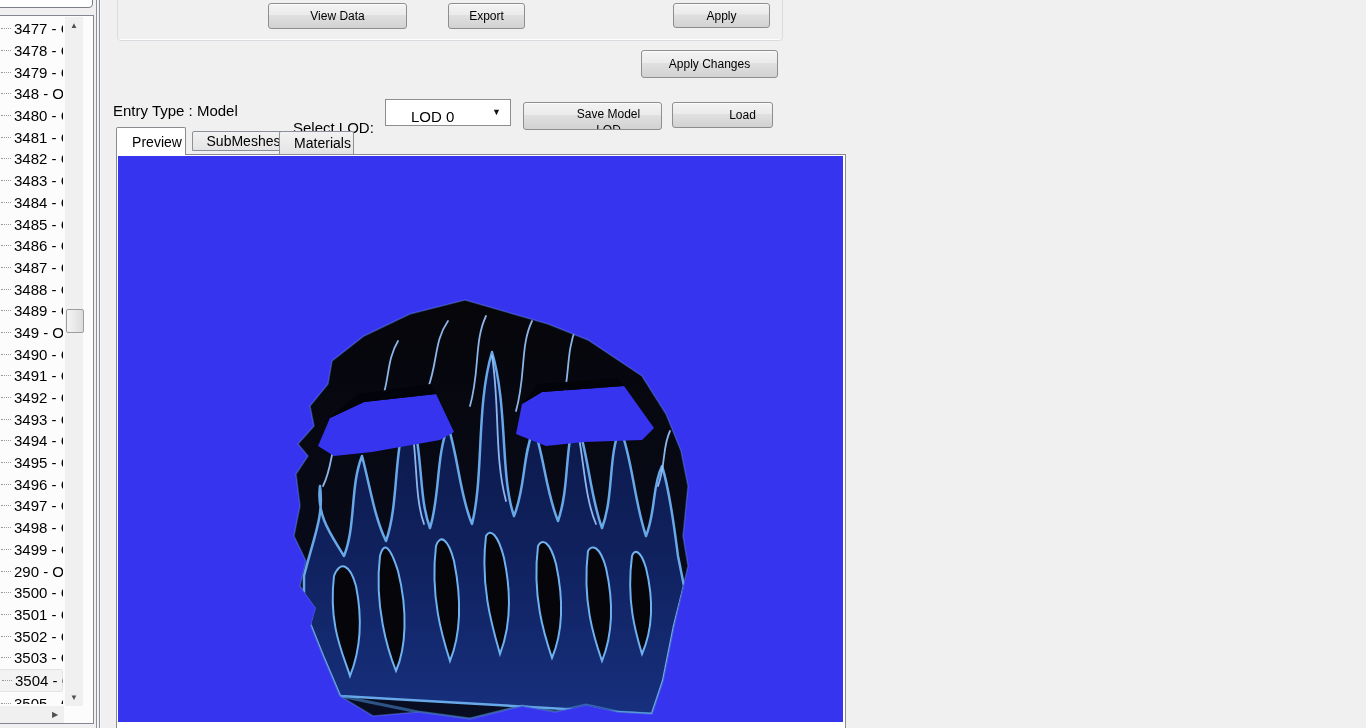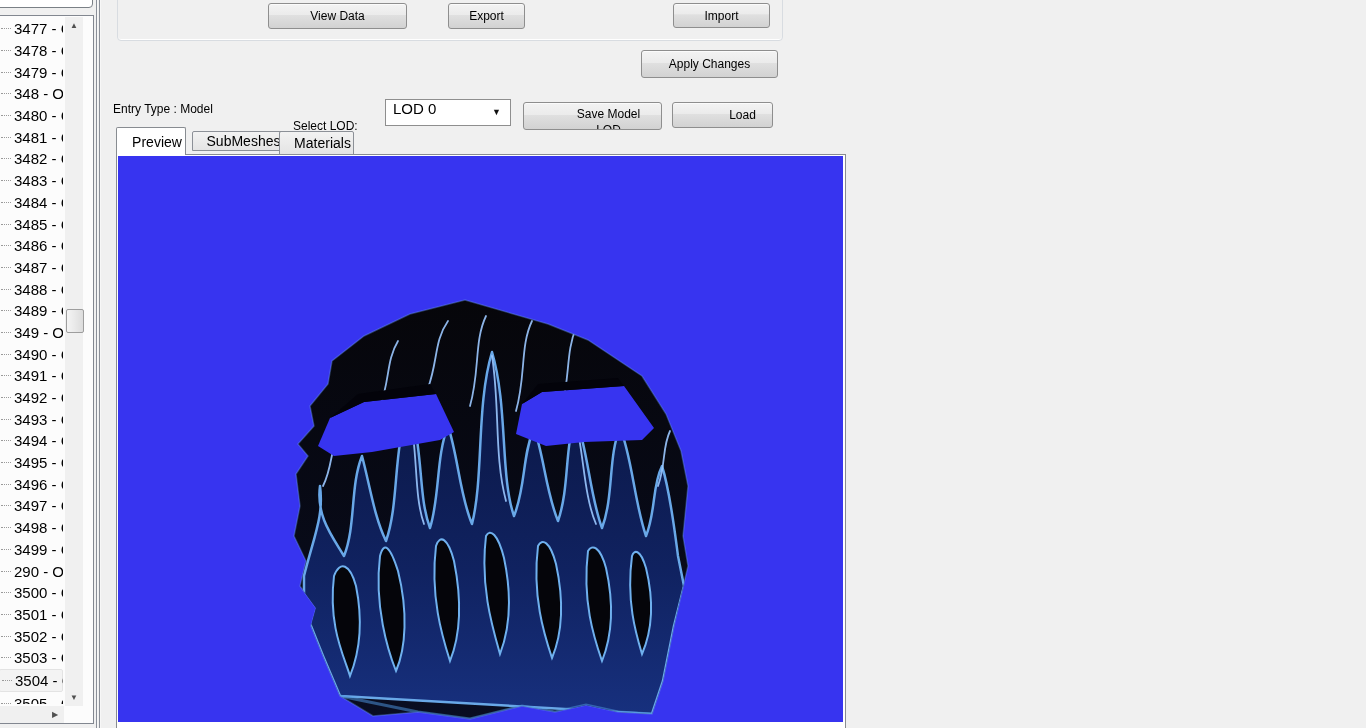--- a/index.html
+++ b/index.html
@@ -40,26 +40,26 @@
        box-shadow:inset 0 1px 0 #fbfbfb;}
   .btn-viewdata{left:268px;top:3px;width:139px;height:26px;}
   .btn-export{left:448px;top:3px;width:77px;height:26px;}
   .btn-import{left:673px;top:3px;width:97px;height:25px;}
   .btn-apply{left:641px;top:50px;width:137px;height:28px;}
   .btn-save{left:523px;top:102px;width:139px;height:28px;display:block;overflow:hidden;
        text-align:center;line-height:16px;padding-top:3px;padding-left:32px;}
   .btn-load{left:672px;top:102px;width:101px;height:26px;padding-left:40px;}
 
   
-  .lbl{position:absolute;font-size:12px;color:#000;}
+  .lbl{position:absolute;font-size:15px;color:#000;}
   .lbl-entry{left:113px;top:102px;}
   .lbl-lod{left:293px;top:119px;}
   .combo{position:absolute;left:385px;top:99px;width:126px;height:27px;box-sizing:border-box;
        background:#fff;border:1px solid #8e8e8e;font-size:15px;
-       display:flex;align-items:flex-start;padding-left:7px;cursor:default;}
+       display:flex;align-items:flex-end;padding-left:25px;cursor:default;}
   .combo .caret{position:absolute;right:9px;top:7px;font-size:9px;color:#111;}
 
   
   .tab{position:absolute;box-sizing:border-box;font-size:14px;display:flex;
        align-items:center;justify-content:center;cursor:default;padding-left:12px;}
   .tab.active{left:116px;top:127px;width:70px;height:28px;background:#fff;
        border:1px solid #888c91;border-bottom:none;border-radius:2px 2px 0 0;z-index:3;}
   .tab.t2{left:192px;top:131px;width:91px;height:20px;background:linear-gradient(#f2f2f2,#e4e4e4);
        border:1px solid #8c9097;border-radius:2px 2px 0 0;z-index:2;}
   .tab.t3{left:279px;top:131px;width:75px;height:24px;background:linear-gradient(#f2f2f2,#e4e4e4);
@@ -219,21 +219,21 @@
   </div>
 
   <div class="divider" style="left:96px;background:#8a8f98;"></div>
   <div class="divider" style="left:97px;background:#f7f7f7;"></div>
   <div class="divider" style="left:99px;background:#8a8f98;"></div>
   <div class="divider" style="left:100px;background:#f7f7f7;"></div>
 
   <div class="groupbox"></div>
   <div class="btn btn-viewdata">View Data</div>
   <div class="btn btn-export">Export</div>
-  <div class="btn btn-import">Import</div>
+  <div class="btn btn-import">Apply</div>
   <div class="btn btn-apply">Apply Changes</div>
 
   <div class="lbl lbl-entry">Entry Type : Model</div>
   <div class="lbl lbl-lod">Select LOD:</div>
   <div class="combo">
     <span>LOD 0</span>
     <span class="caret">▼</span>
   </div>
   <div class="btn btn-save">
     <div>Save Model</div>

